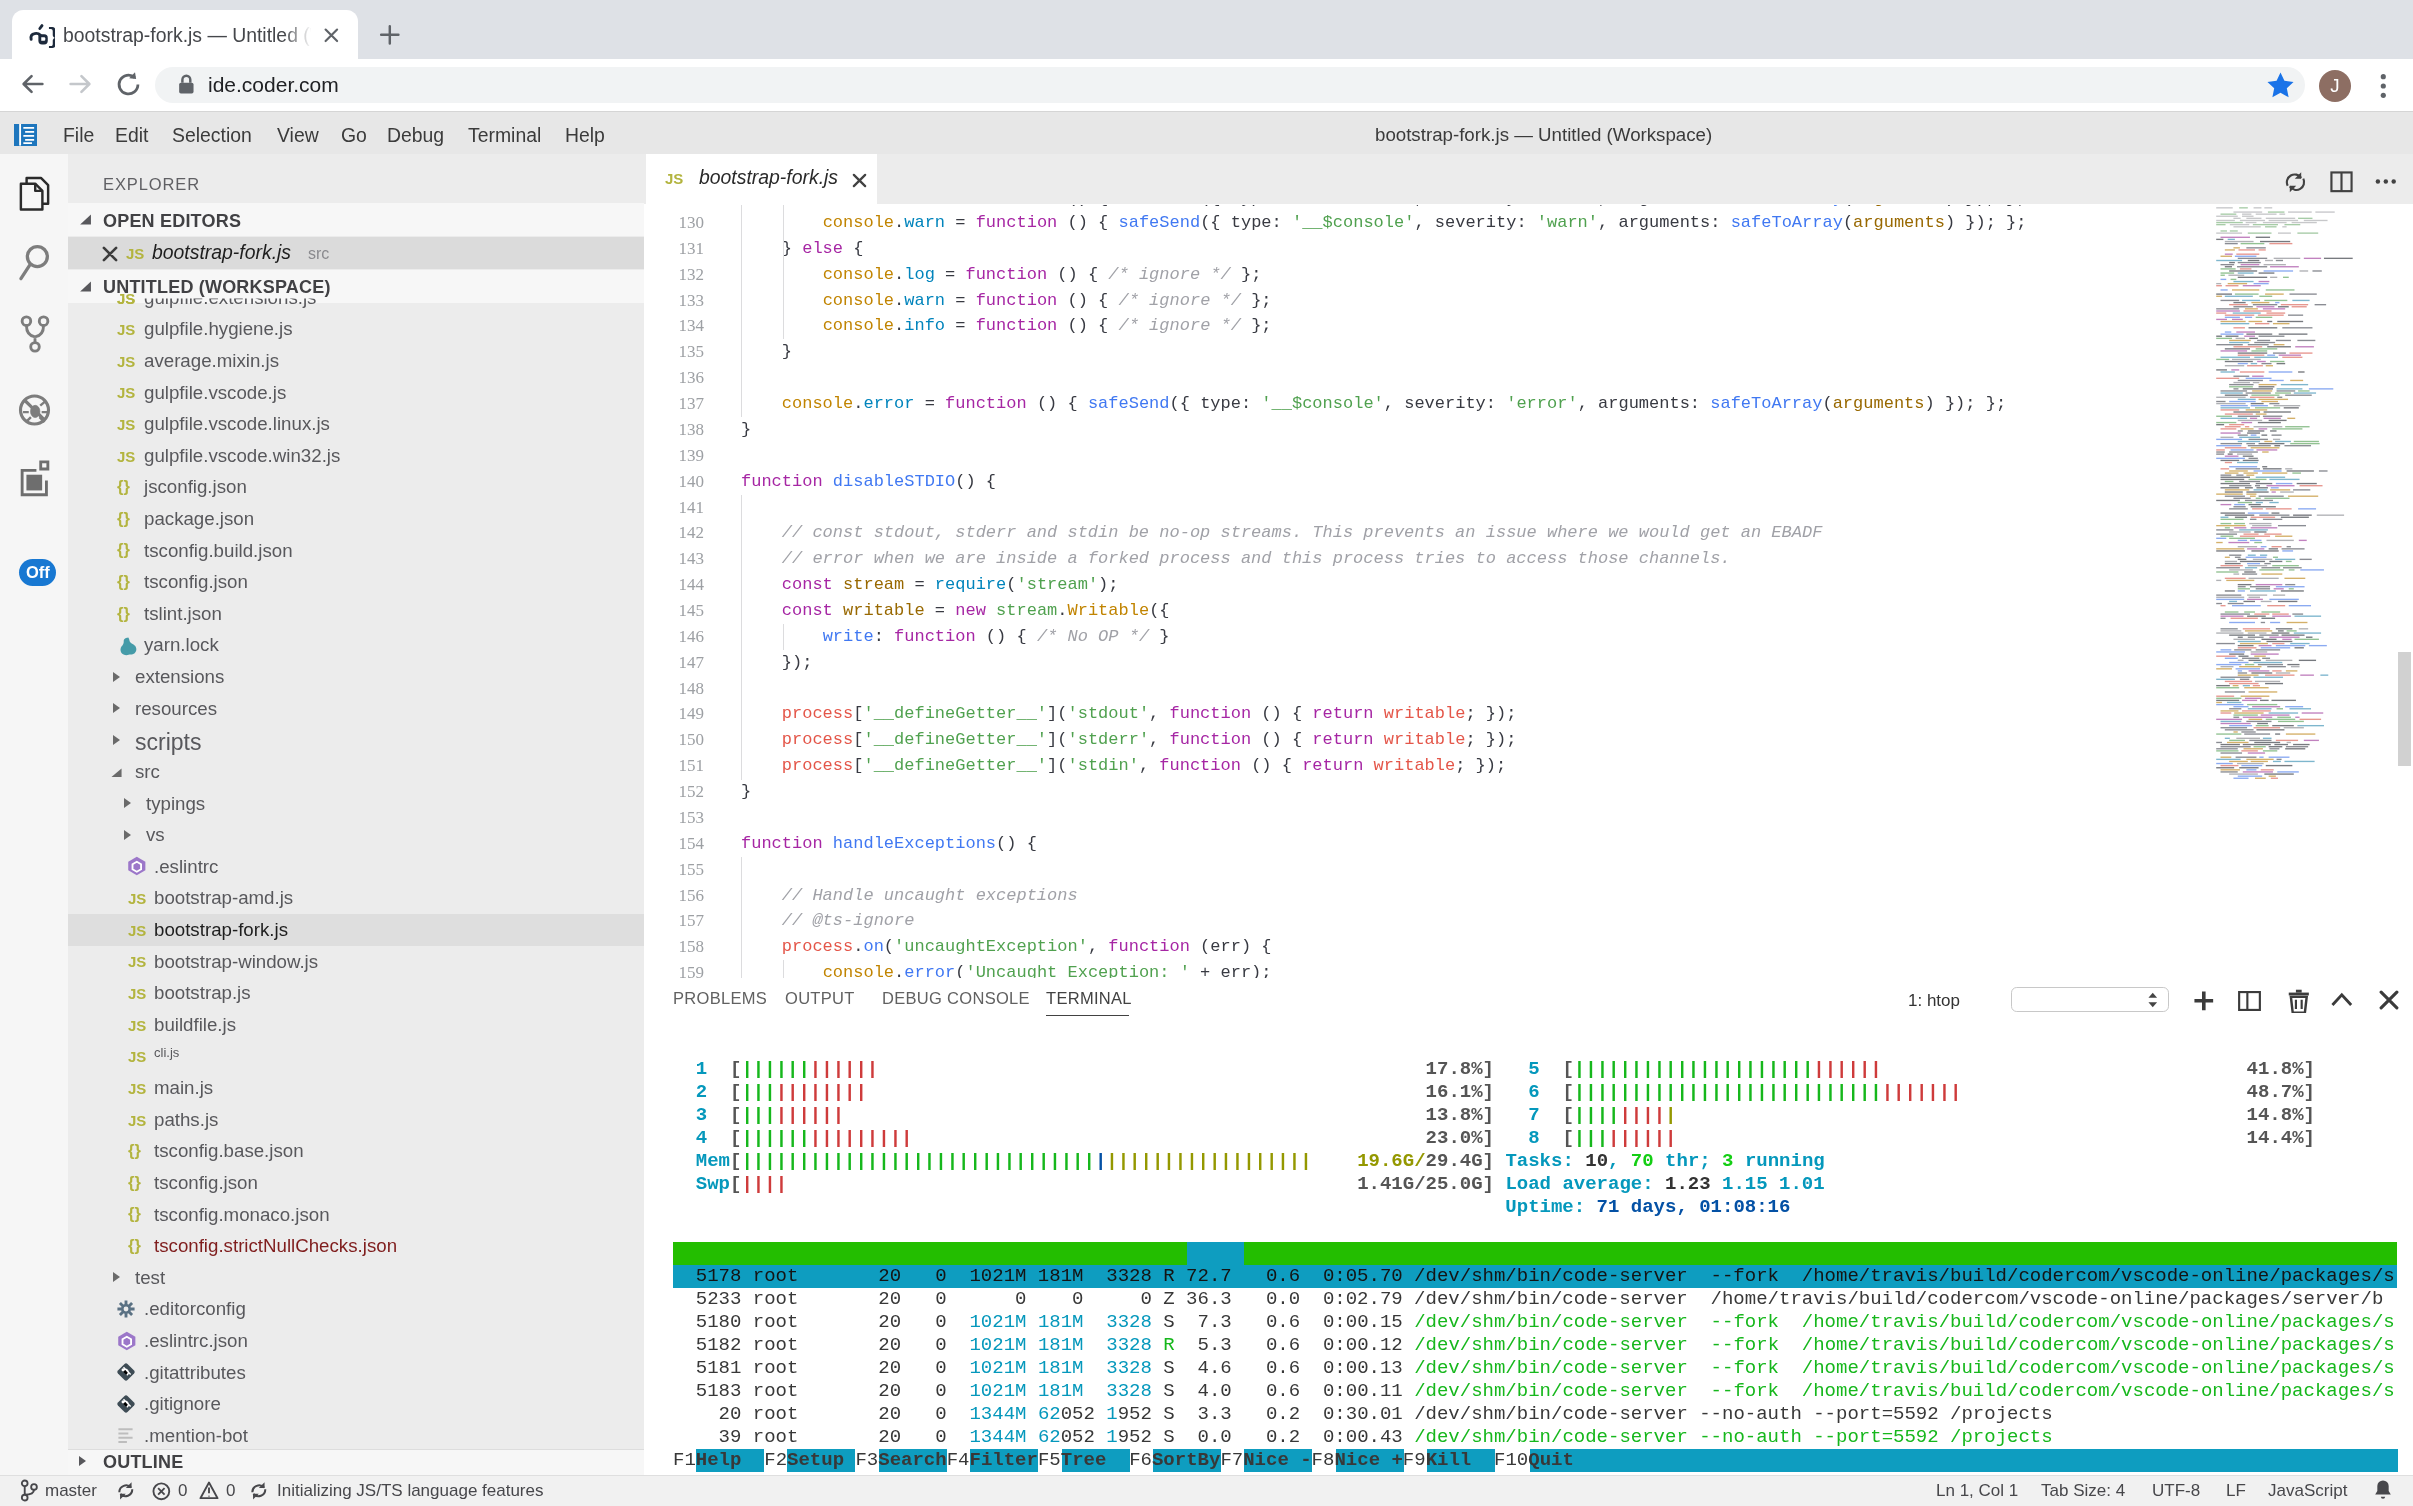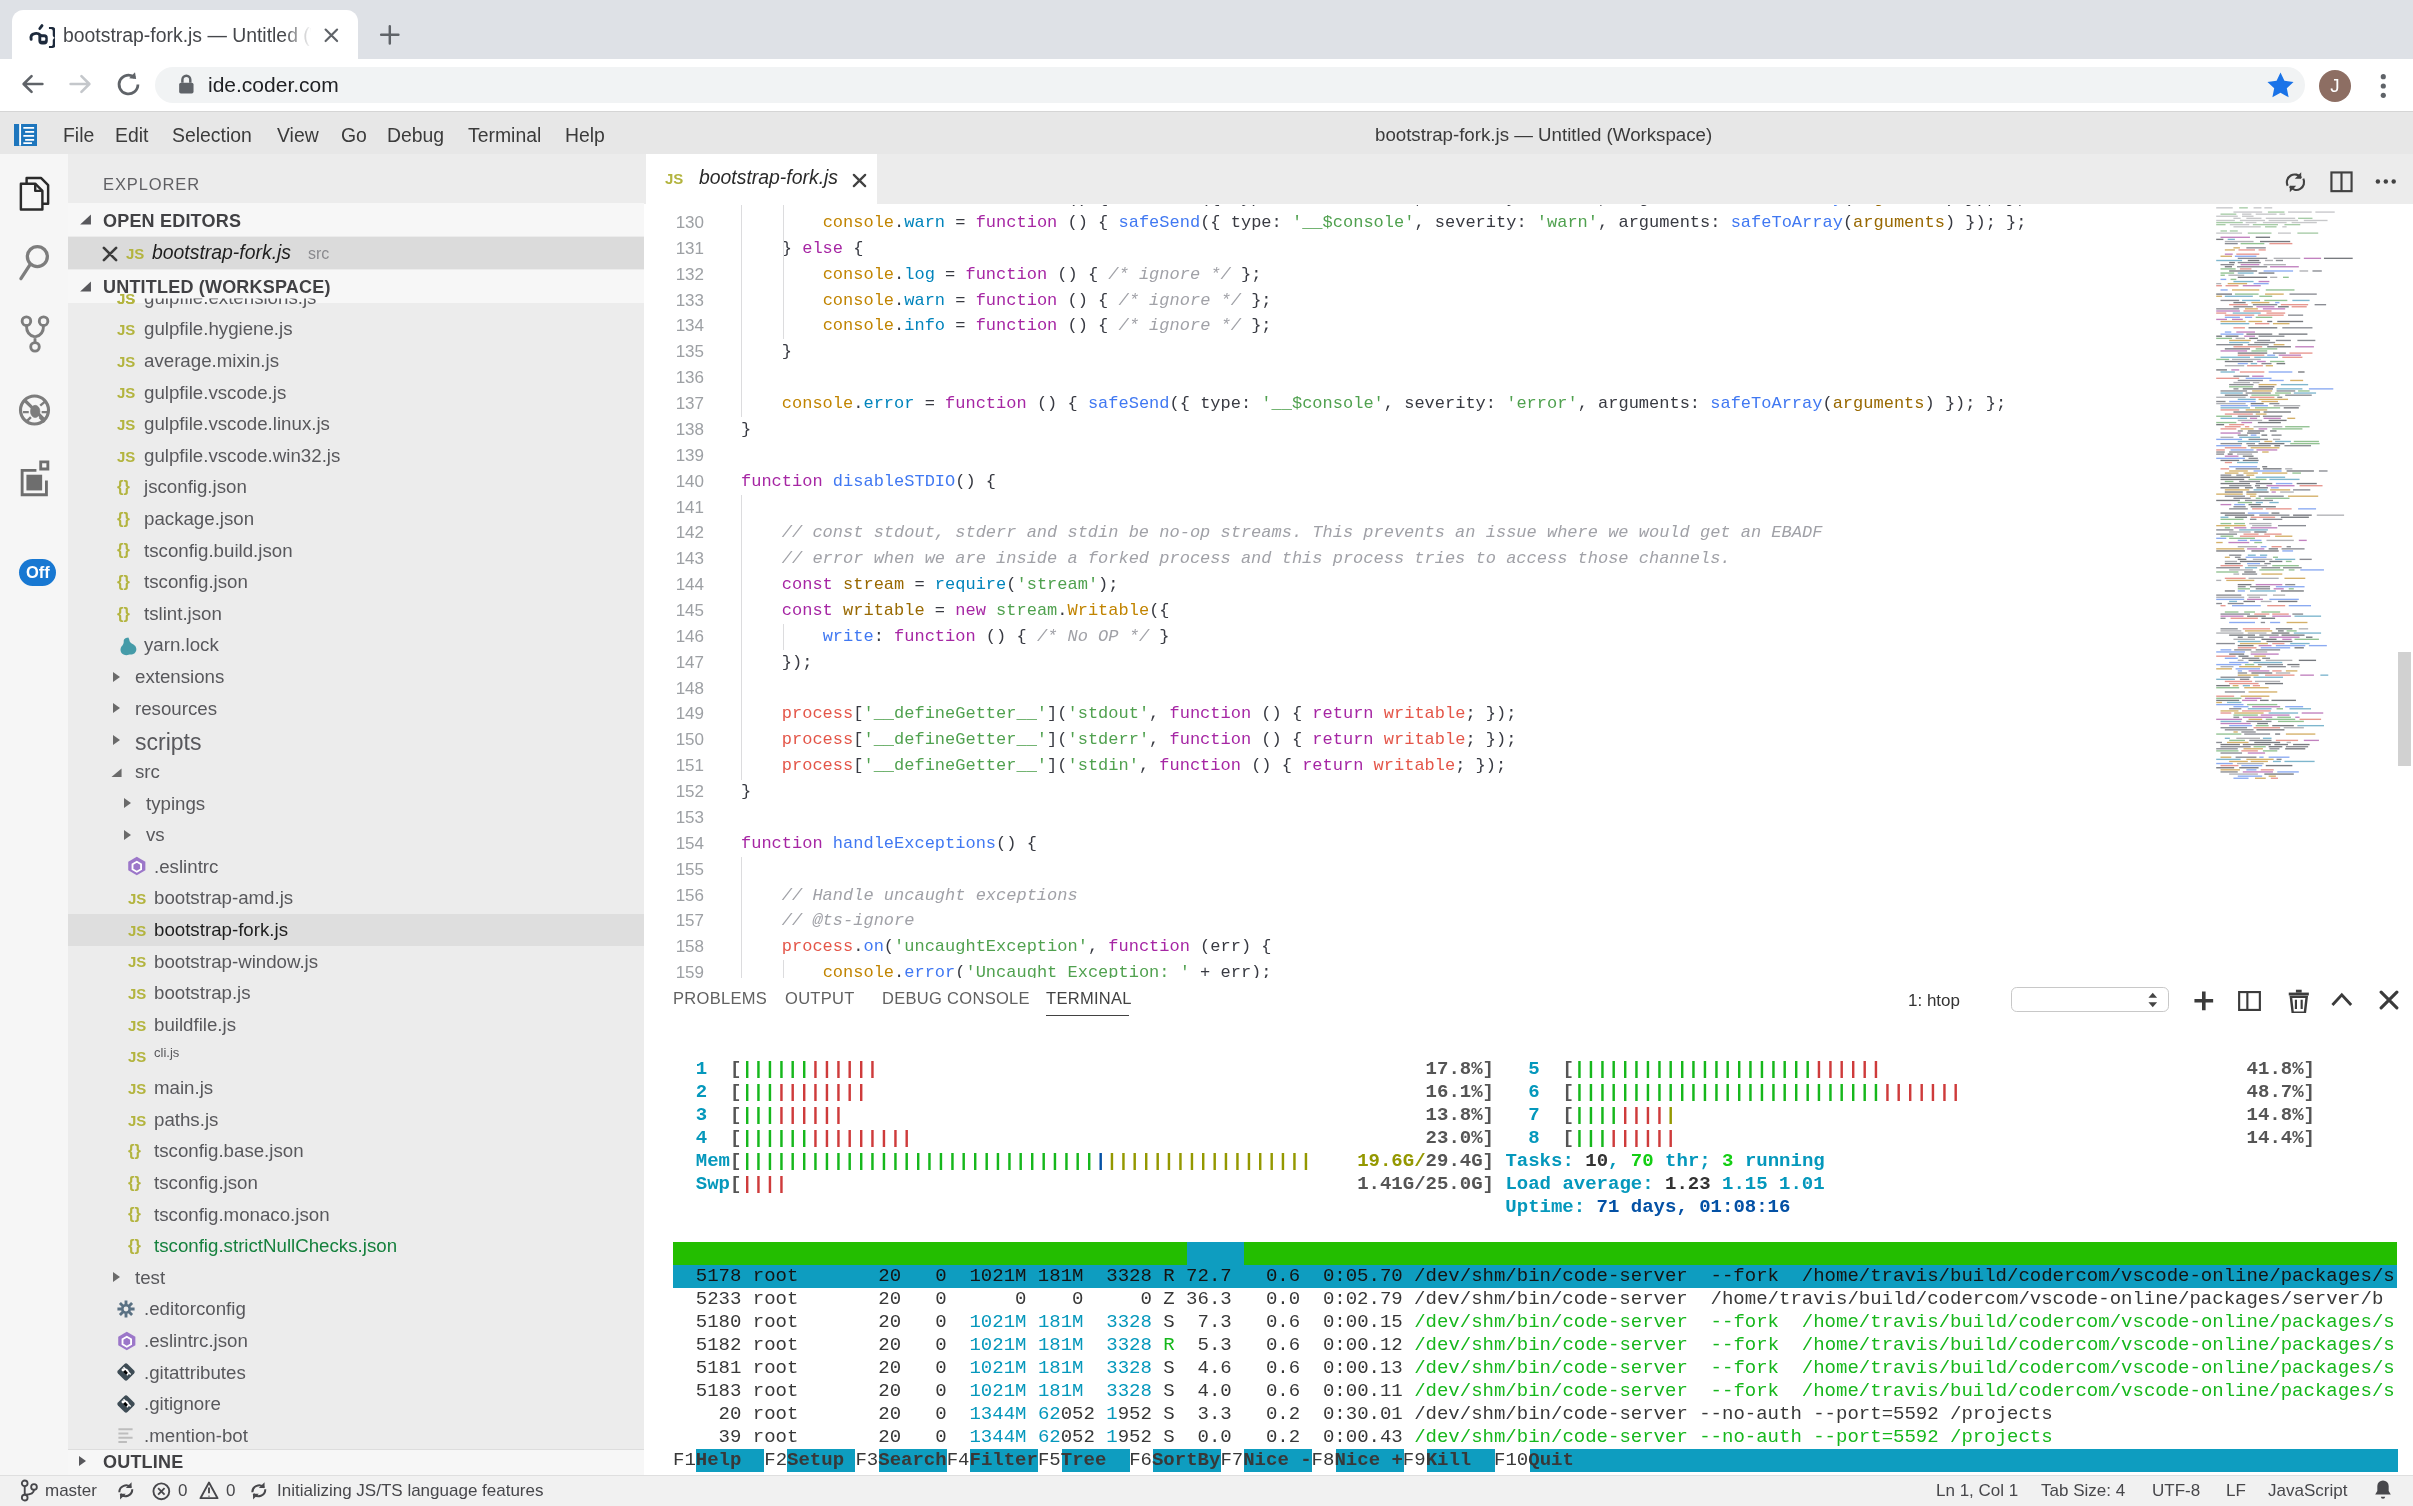--- a/index.html
+++ b/index.html
@@ -24,21 +24,21 @@
 .sechead{position:absolute;left:68px;width:576px;height:33px;background:#F7F7F7;}
 .secheadtxt{font-weight:bold;font-size:18px;color:#414144;letter-spacing:0.2px;}
 .jsico{position:absolute;font-weight:bold;font-size:15px;color:#b3b43f;top:8px;}
 .brc{position:absolute;font-weight:bold;font-size:16.5px;color:#b3b43f;top:5.7px;}
 .chev{position:absolute;width:0;height:0;top:10.8px;border-top:5px solid transparent;border-bottom:5px solid transparent;border-left:7.2px solid #6a6a6a;}
 
 #tabbar{left:644px;top:154px;width:1770px;height:50px;background:#ECECEC;}
 #etab{left:646px;top:154px;width:231px;height:50px;background:#fff;}
 #editor{left:644px;top:205px;width:1770px;height:773px;background:#fff;overflow:hidden;}
 .cl{position:absolute;white-space:pre;font-family:"Liberation Mono",monospace;font-size:17px;line-height:26px;color:#383A42;}
-.ln{position:absolute;width:60px;text-align:right;font-family:Liberation Sans, sans-serif;font-size:17px;line-height:26px;color:#9DA0A4;}
+.ln{position:absolute;width:60px;text-align:right;font-family:Liberation Serif, serif;font-size:17px;line-height:26px;color:#9DA0A4;}
 .ig{position:absolute;width:0.7px;background:#DCDCDE;}
 .k{color:#A626A4;}.fn{color:#4078F2;}.pr{color:#0184BC;}.vr{color:#E45649;}
 .sp{color:#C18401;}.cn{color:#986801;}.st{color:#50A14F;}.cm{color:#A0A1A7;font-style:italic;}
 .trm{position:absolute;white-space:pre;font-family:"Liberation Mono",monospace;font-size:19px;line-height:23px;color:#383838;}
 .tb{font-weight:bold;}
 .cy{color:#0598BC;}.cyb{color:#0598BC;font-weight:bold;}
 .gr{color:#16B71C;}.grb{color:#14CE14;font-weight:bold;}
 .rd{color:#CE3B3B;}.yl{color:#949800;}.bl{color:#0451A5;}.blb{color:#0451A5;font-weight:bold;}
 .gy{color:#555555;}.dkb{color:#333;font-weight:bold;}
 
@@ -245,21 +245,21 @@
 <div class="abs" style="left:154px;top:1077px;font-size:18.7px;color:#58585c;white-space:nowrap;">main.js</div>
 <div class="jsico" style="left:128px;top:1112px;">JS</div>
 <div class="abs" style="left:154px;top:1109px;font-size:18.7px;color:#58585c;white-space:nowrap;">paths.js</div>
 <div class="brc" style="left:128px;top:1141px;">{}</div>
 <div class="abs" style="left:154px;top:1140px;font-size:18.7px;color:#58585c;white-space:nowrap;">tsconfig.base.json</div>
 <div class="brc" style="left:128px;top:1173px;">{}</div>
 <div class="abs" style="left:154px;top:1172px;font-size:18.7px;color:#58585c;white-space:nowrap;">tsconfig.json</div>
 <div class="brc" style="left:128px;top:1204px;">{}</div>
 <div class="abs" style="left:154px;top:1204px;font-size:18.7px;color:#58585c;white-space:nowrap;">tsconfig.monaco.json</div>
 <div class="brc" style="left:128px;top:1236px;">{}</div>
-<div class="abs" style="left:154px;top:1235px;font-size:18.7px;color:#15803d;white-space:nowrap;text-align:right;">tsconfig.strictNullChecks.json</div>
+<div class="abs" style="left:154px;top:1235px;font-size:18.7px;color:#7f1d1d;white-space:nowrap;text-align:right;">tsconfig.strictNullChecks.json</div>
 <div class="chev" style="left:113px;top:1272px;"></div>
 <div class="abs" style="left:135px;top:1267px;font-size:18.7px;color:#58585c;white-space:nowrap;">test</div>
 <svg class="abs" style="left:116px;top:1299px" width="20" height="20" viewBox="0 0 28 28">
       <g fill="#5a7183">
         <circle cx="14" cy="14" r="7"></circle>
         <g stroke="#5a7183" stroke-width="4">
           <path d="M14 2 V8 M14 20 V26 M2 14 H8 M20 14 H26 M5.5 5.5 L9.7 9.7 M18.3 18.3 L22.5 22.5 M5.5 22.5 L9.7 18.3 M18.3 9.7 L22.5 5.5"></path>
         </g>
       </g>
       <circle cx="14" cy="14" r="3.4" fill="#ECECEC"></circle>

